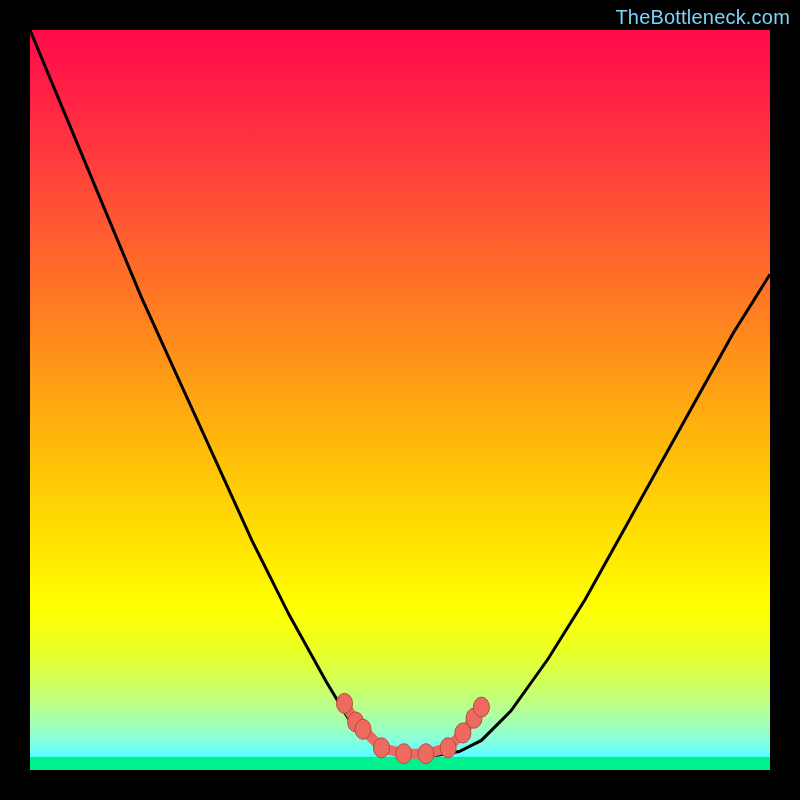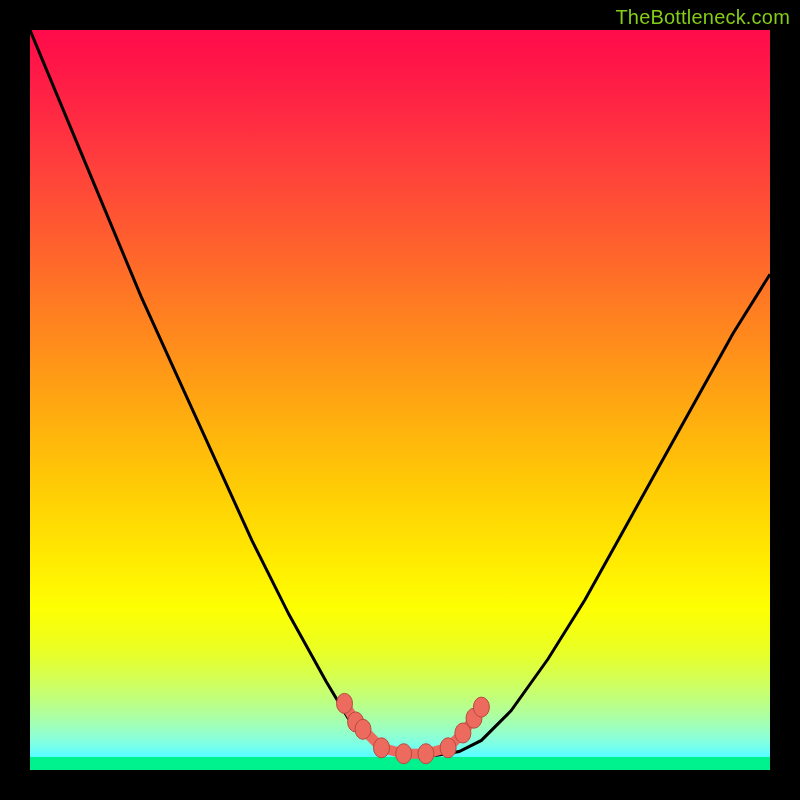--- a/index.html
+++ b/index.html
@@ -57,21 +57,21 @@
   .green-band {
     position: absolute;
     left: 0;
     width: 100%;
     background: #00f28f;
   }
   .attribution {
     position: absolute;
     top: 6px;
     right: 10px;
-    color: #84cc16;
+    color: #7dd3fc;
     font-size: 20px;
     letter-spacing: 0.2px;
     font-weight: 400;
   }
   svg.curve-layer {
     position: absolute;
     top: 30px;
     left: 30px;
     width: 740px;
     height: 740px;

